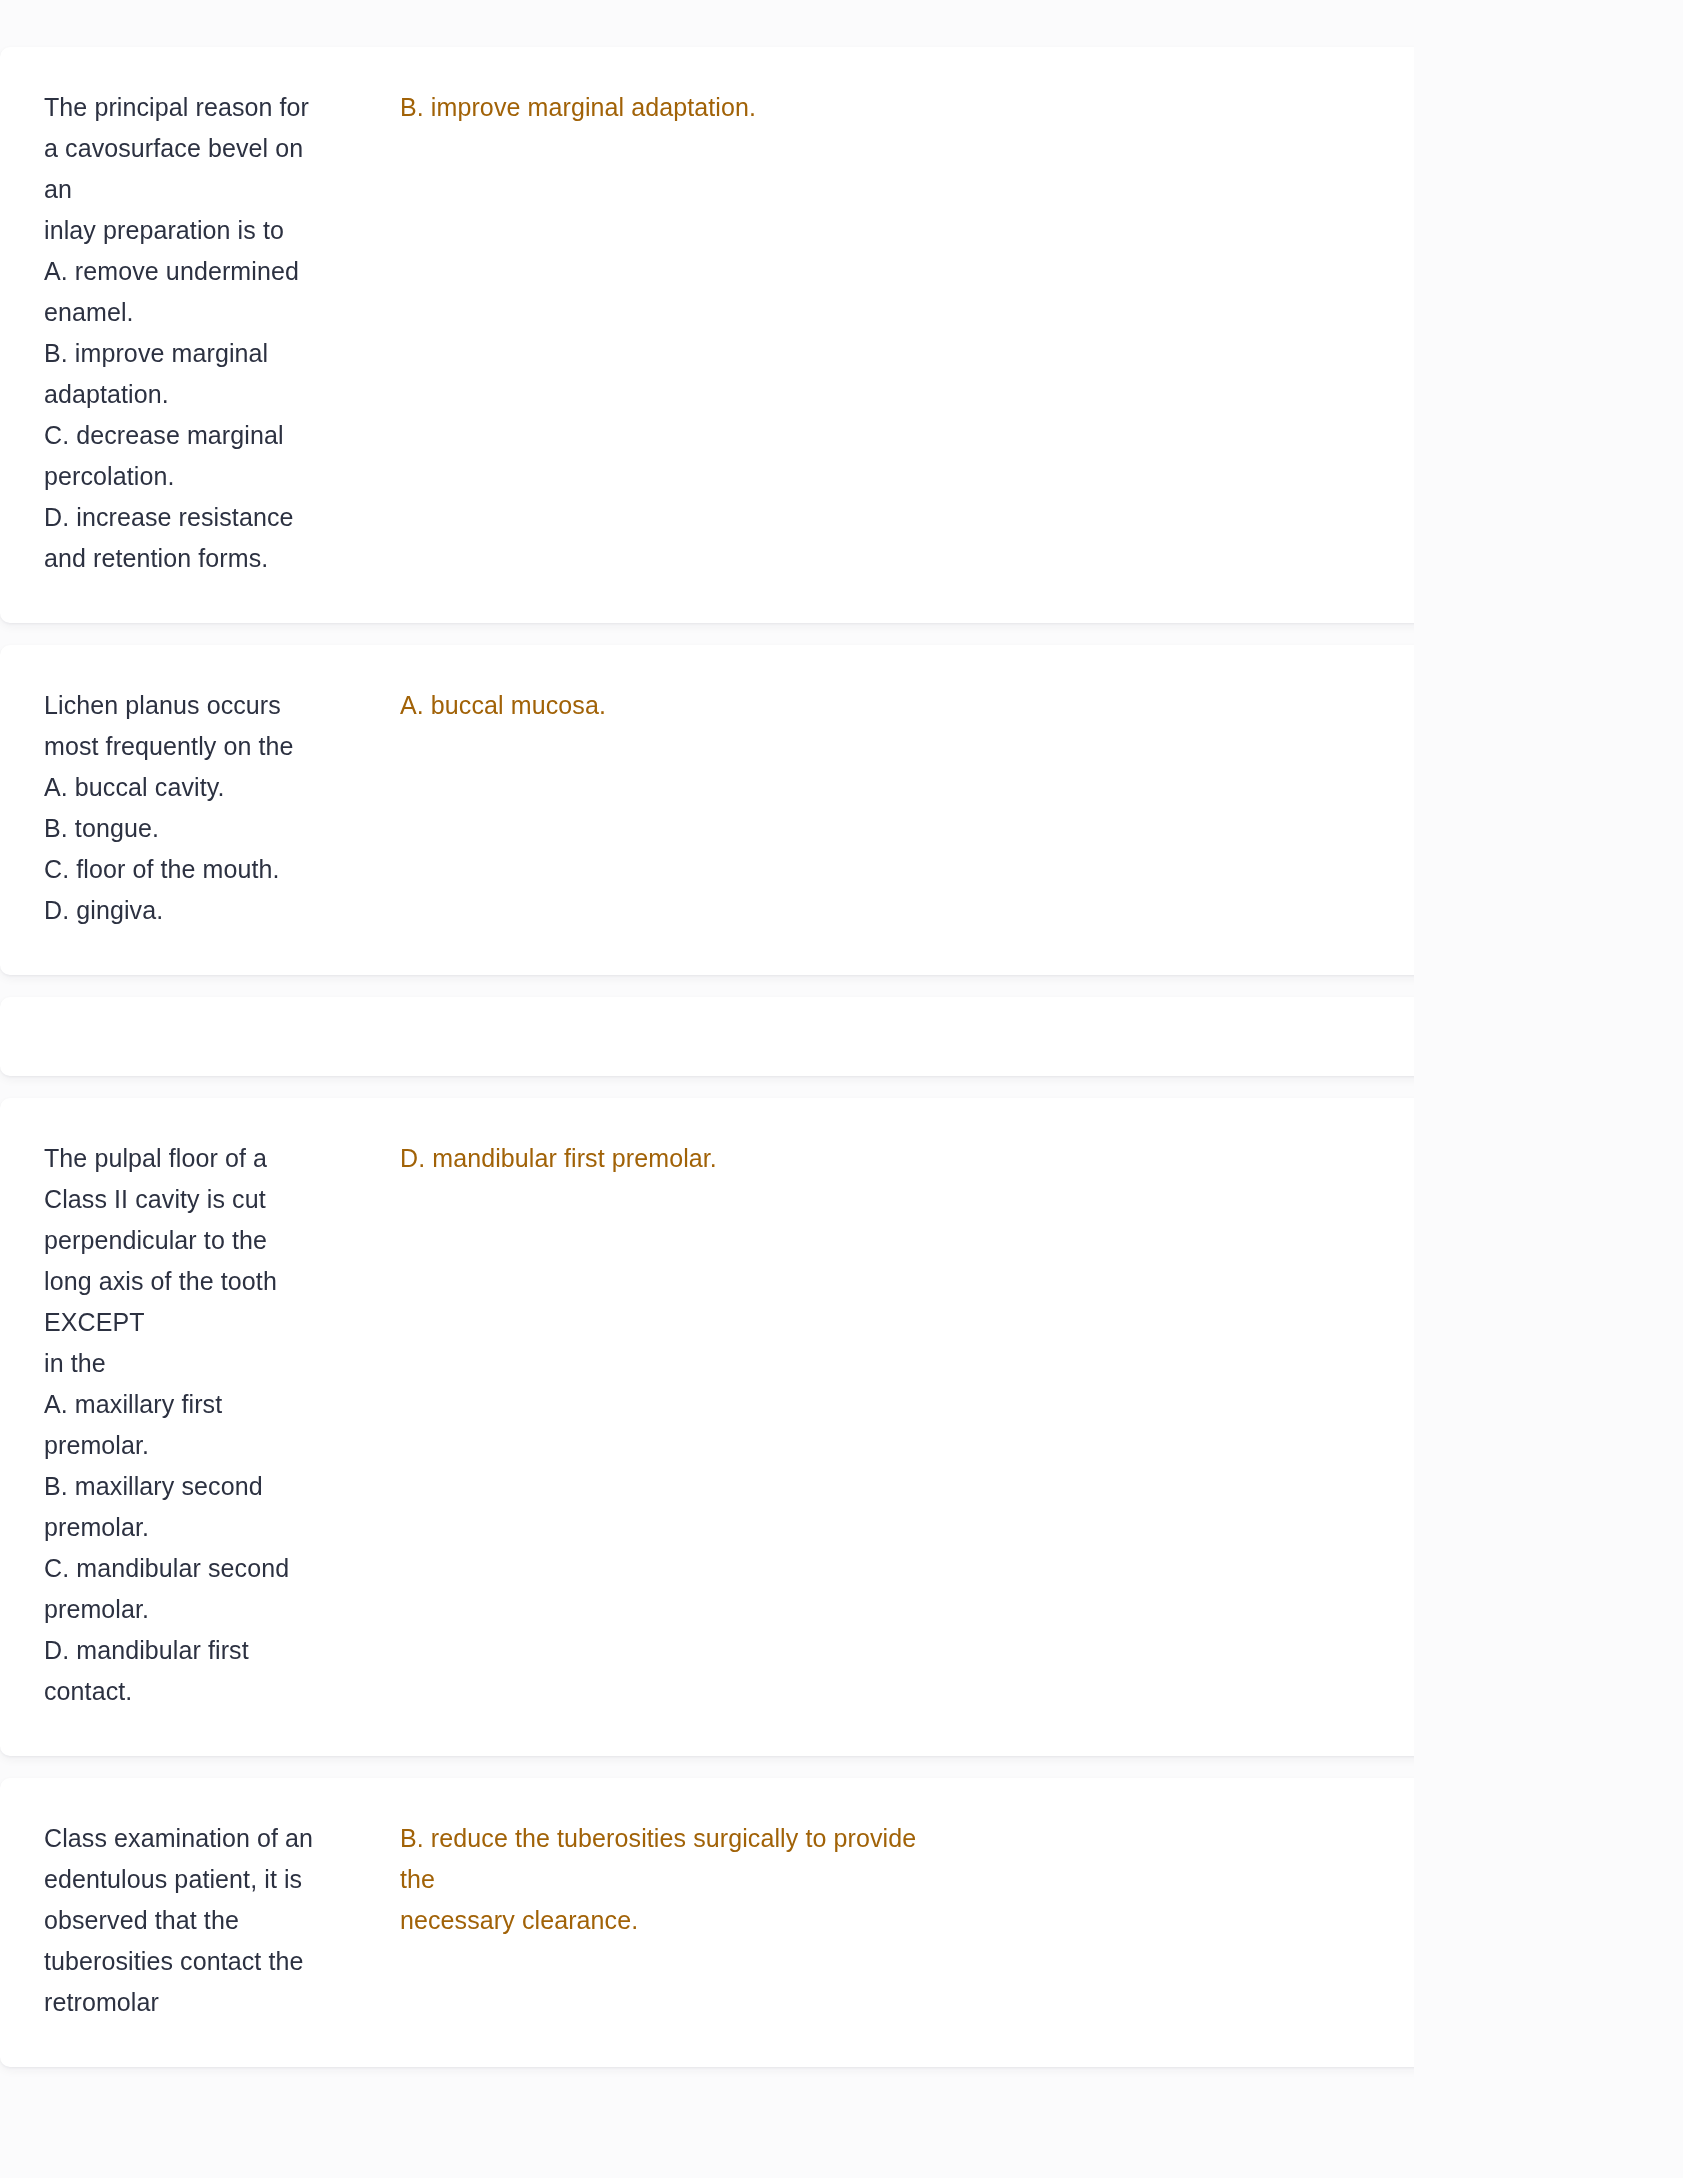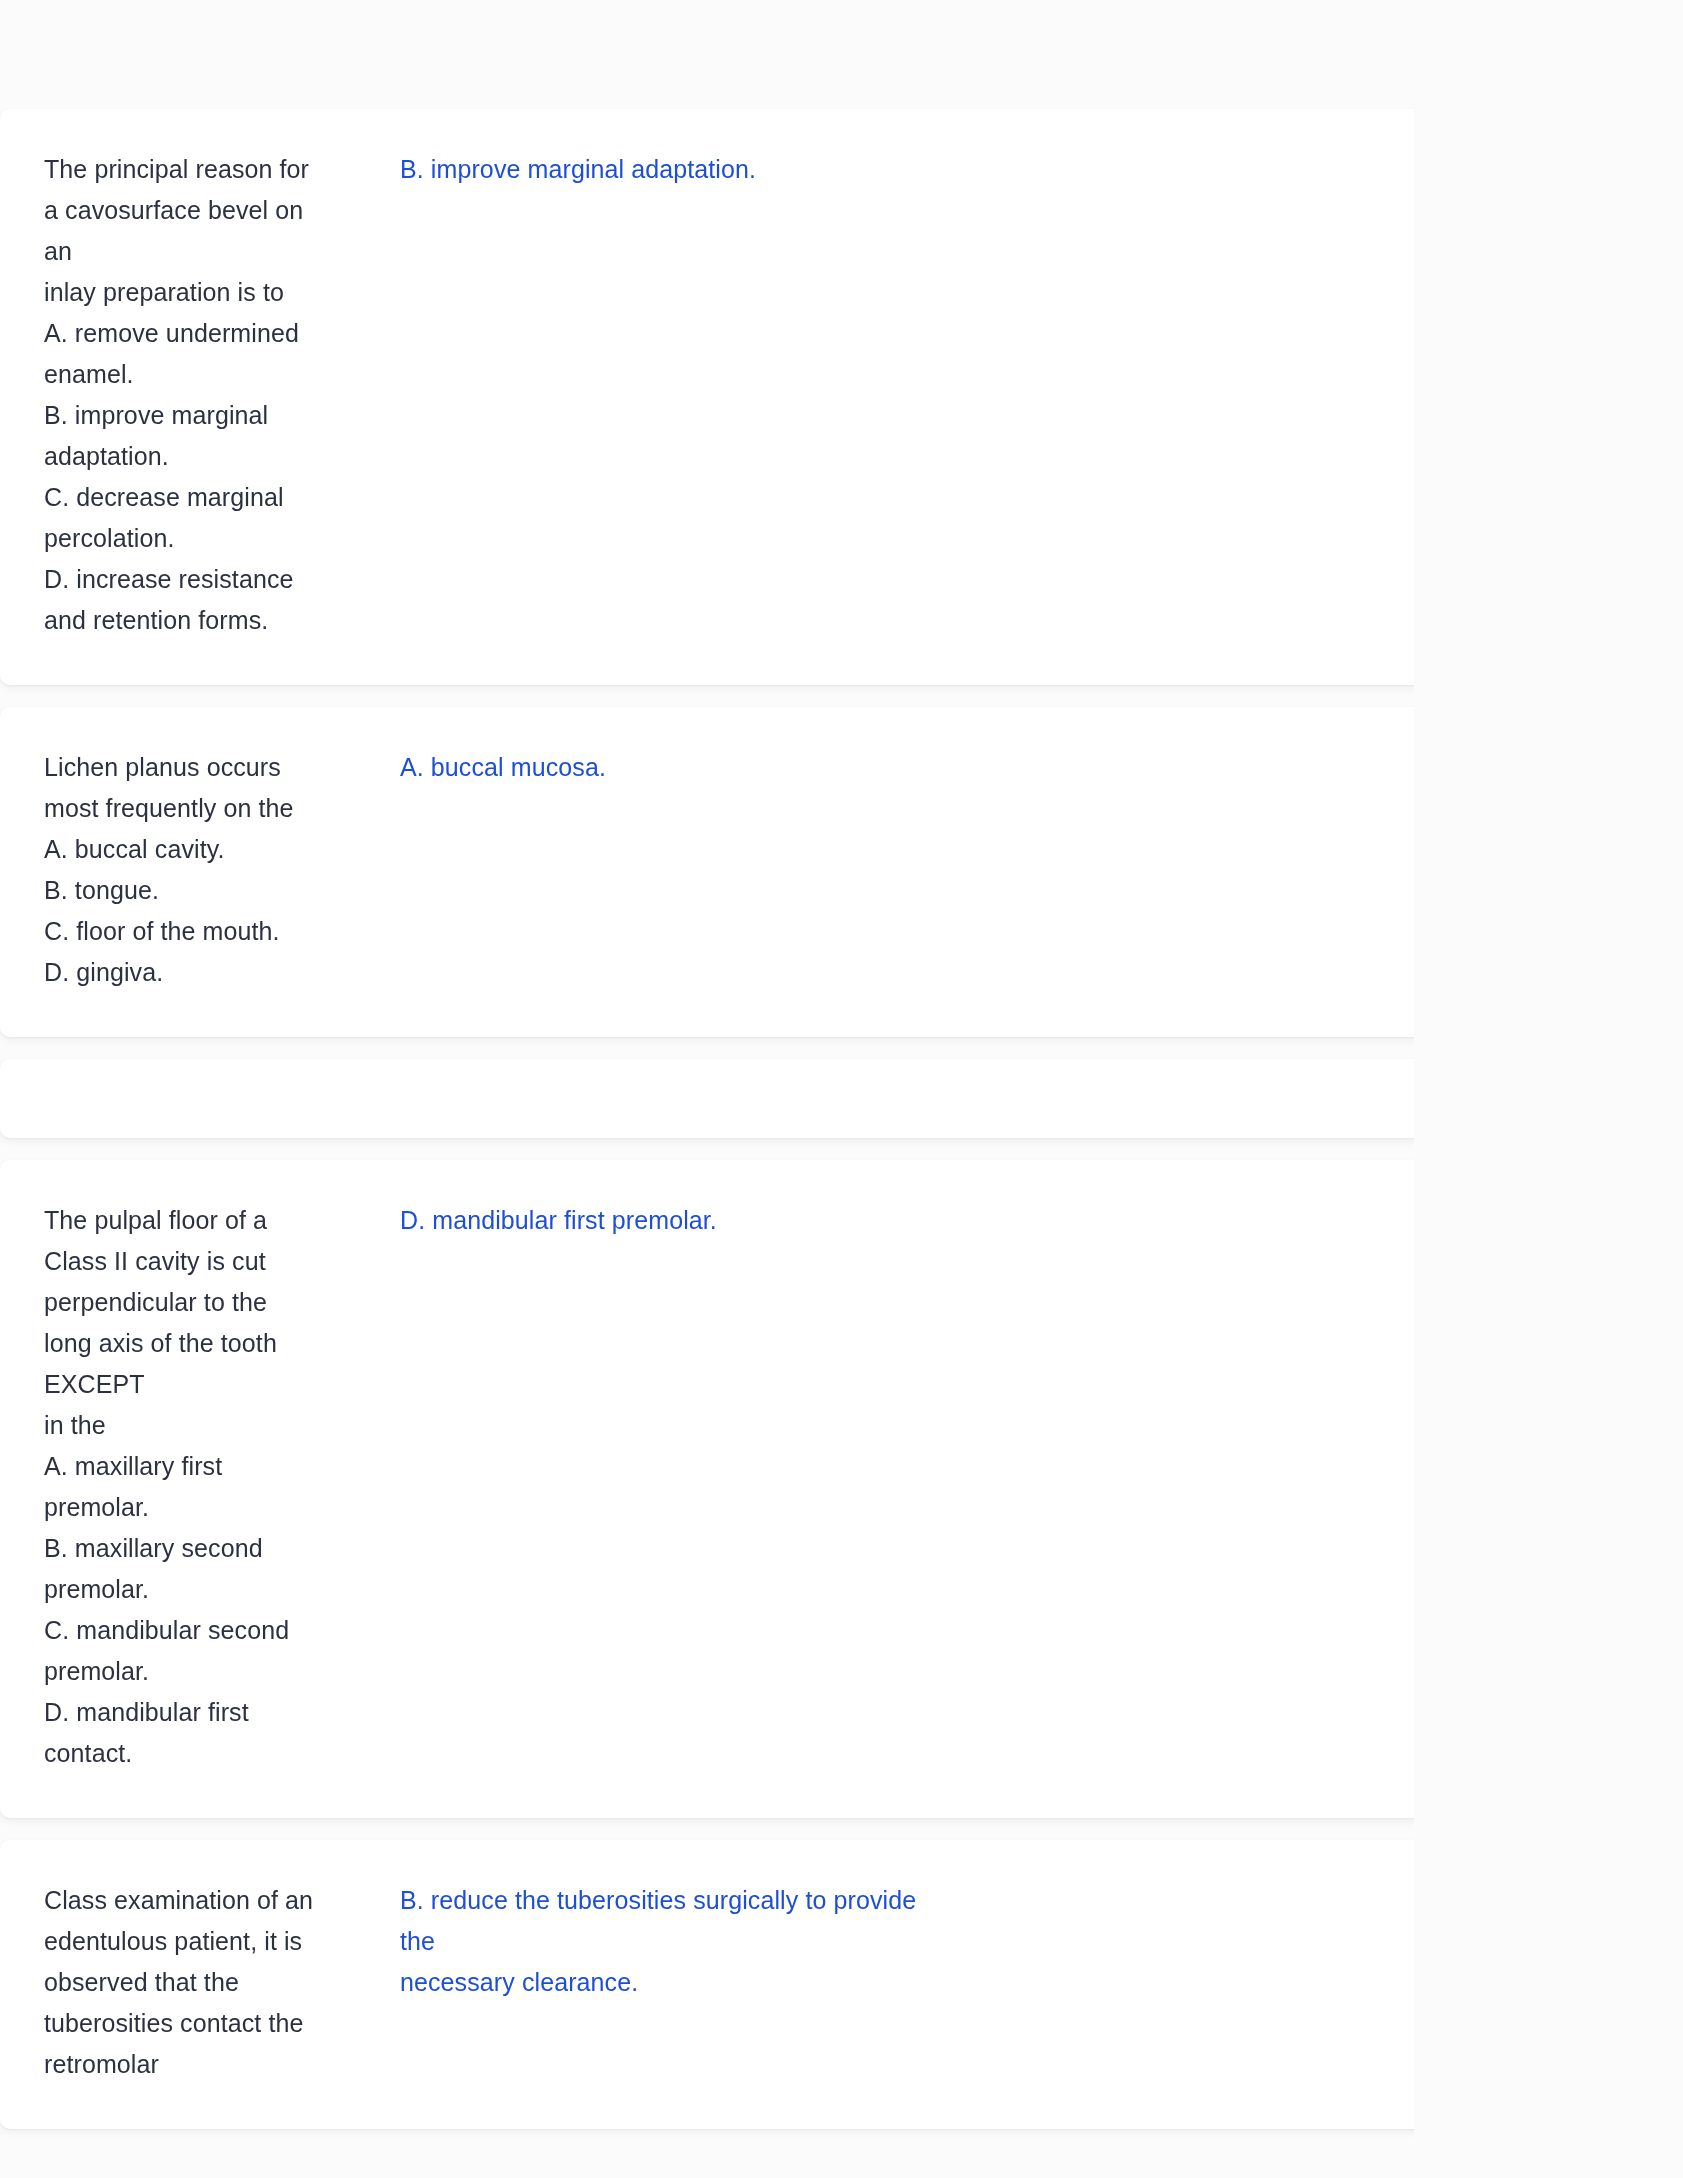--- a/index.html
+++ b/index.html
@@ -12,21 +12,21 @@
     background: #fbfbfc;
     font-family: "Liberation Sans", sans-serif;
     -webkit-font-smoothing: antialiased;
   }
 
   .page {
     position: relative;
     width: 1414px;
     min-height: 2178px;
     overflow: hidden;
-    padding-top: 109px;
+    padding-top: 47px;
     box-sizing: border-box;
   }
 
   .card-list {
     display: flex;
     flex-direction: column;
     gap: 22px;
     width: 1467px;
     margin: 0 auto;
   }
@@ -65,21 +65,21 @@
     color: #2c3141;
     font-size: 25px;
     line-height: 41px;
     letter-spacing: 0.1px;
     white-space: pre-line;
     word-wrap: break-word;
     margin: 0;
   }
 
   .atext {
-    color: #1d4ed8;
+    color: #a16207;
   }
 </style>
 </head>
 <body>
 
 <div class="page">
   <div class="card-list">
 
     <div class="qa-card">
       <div class="col-question">

